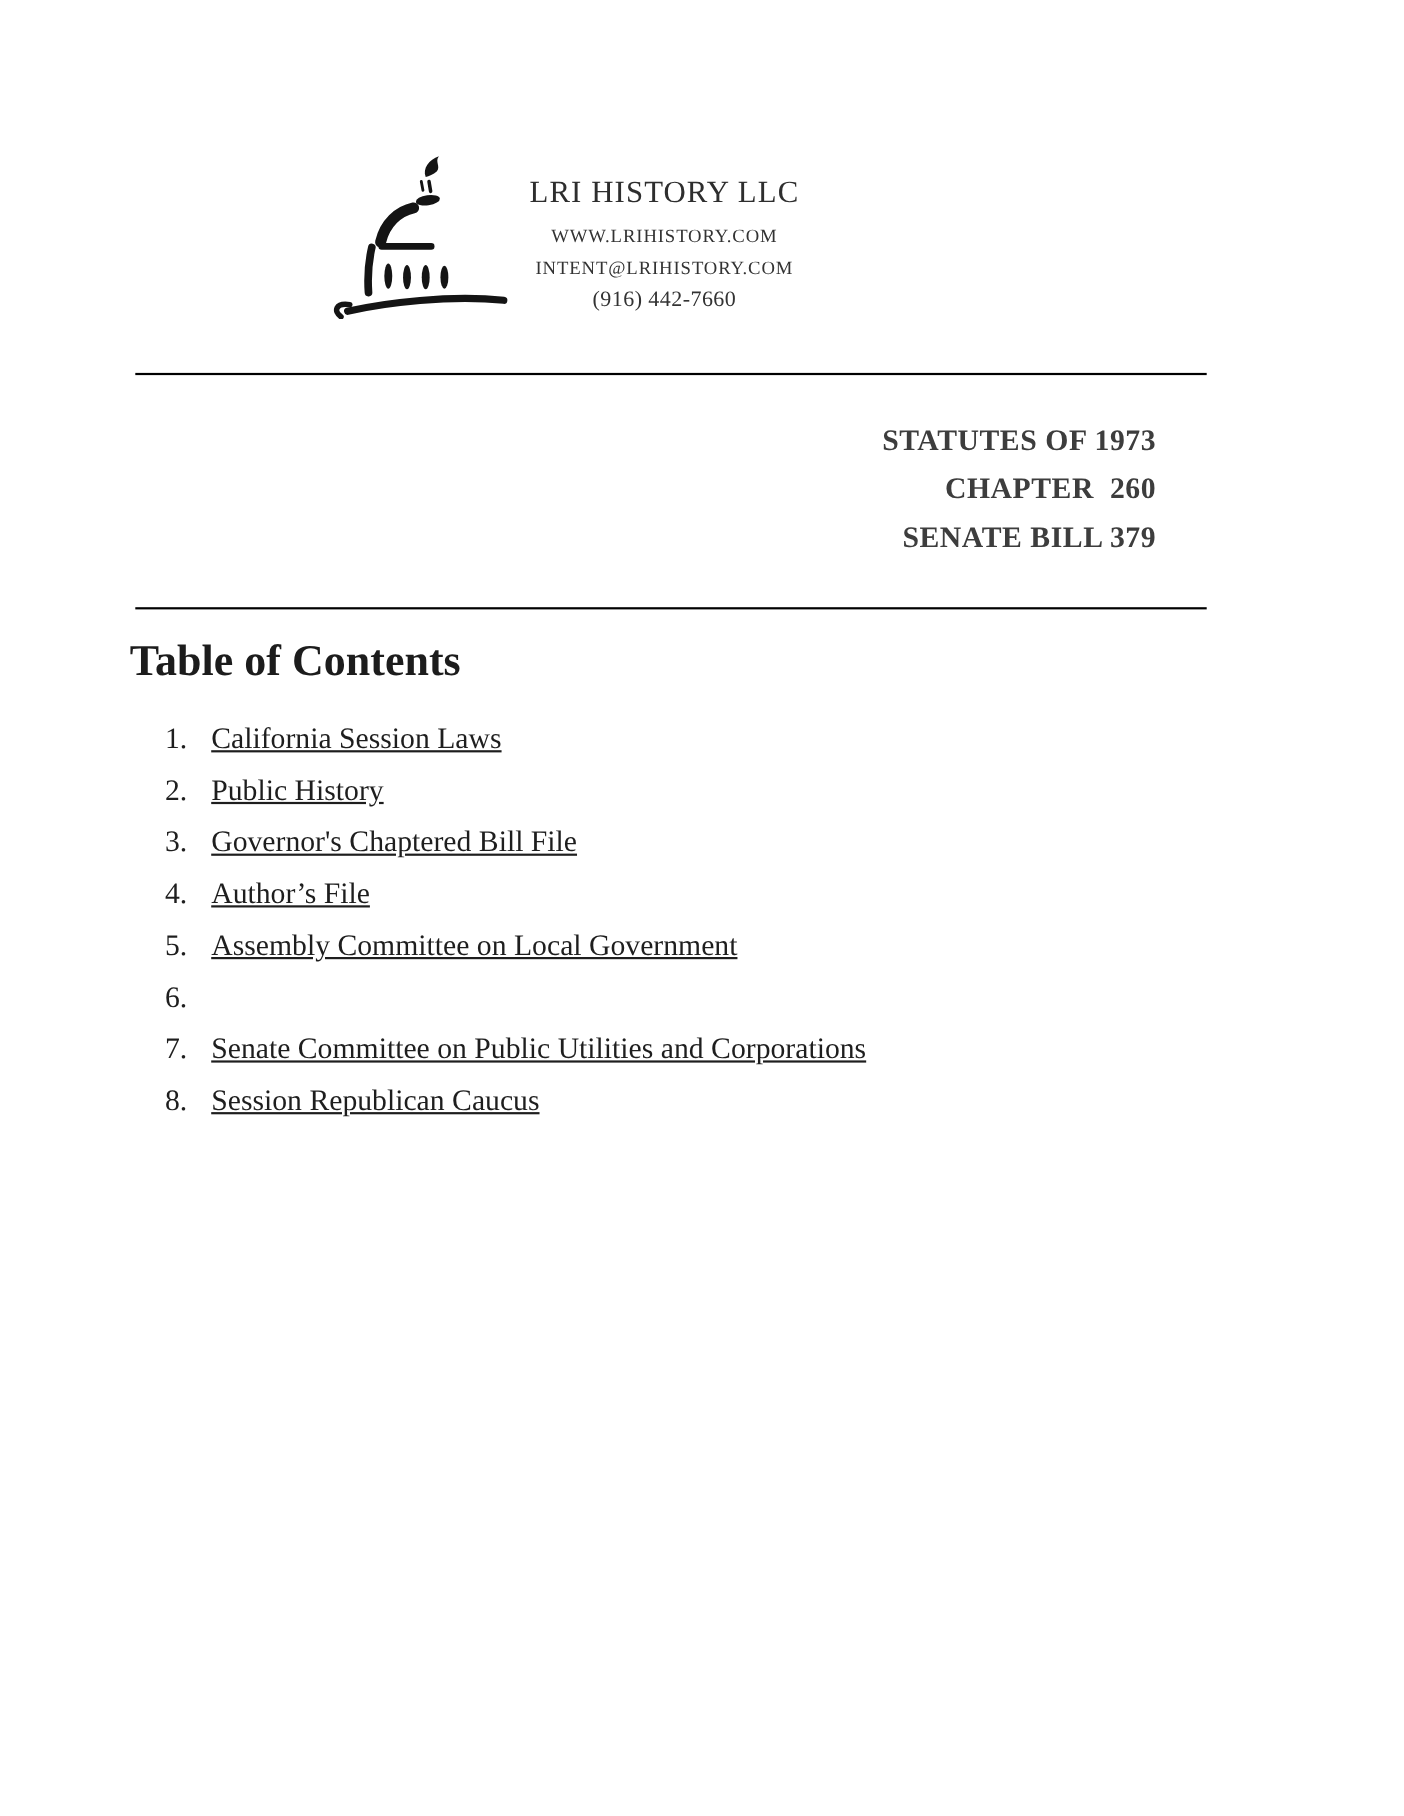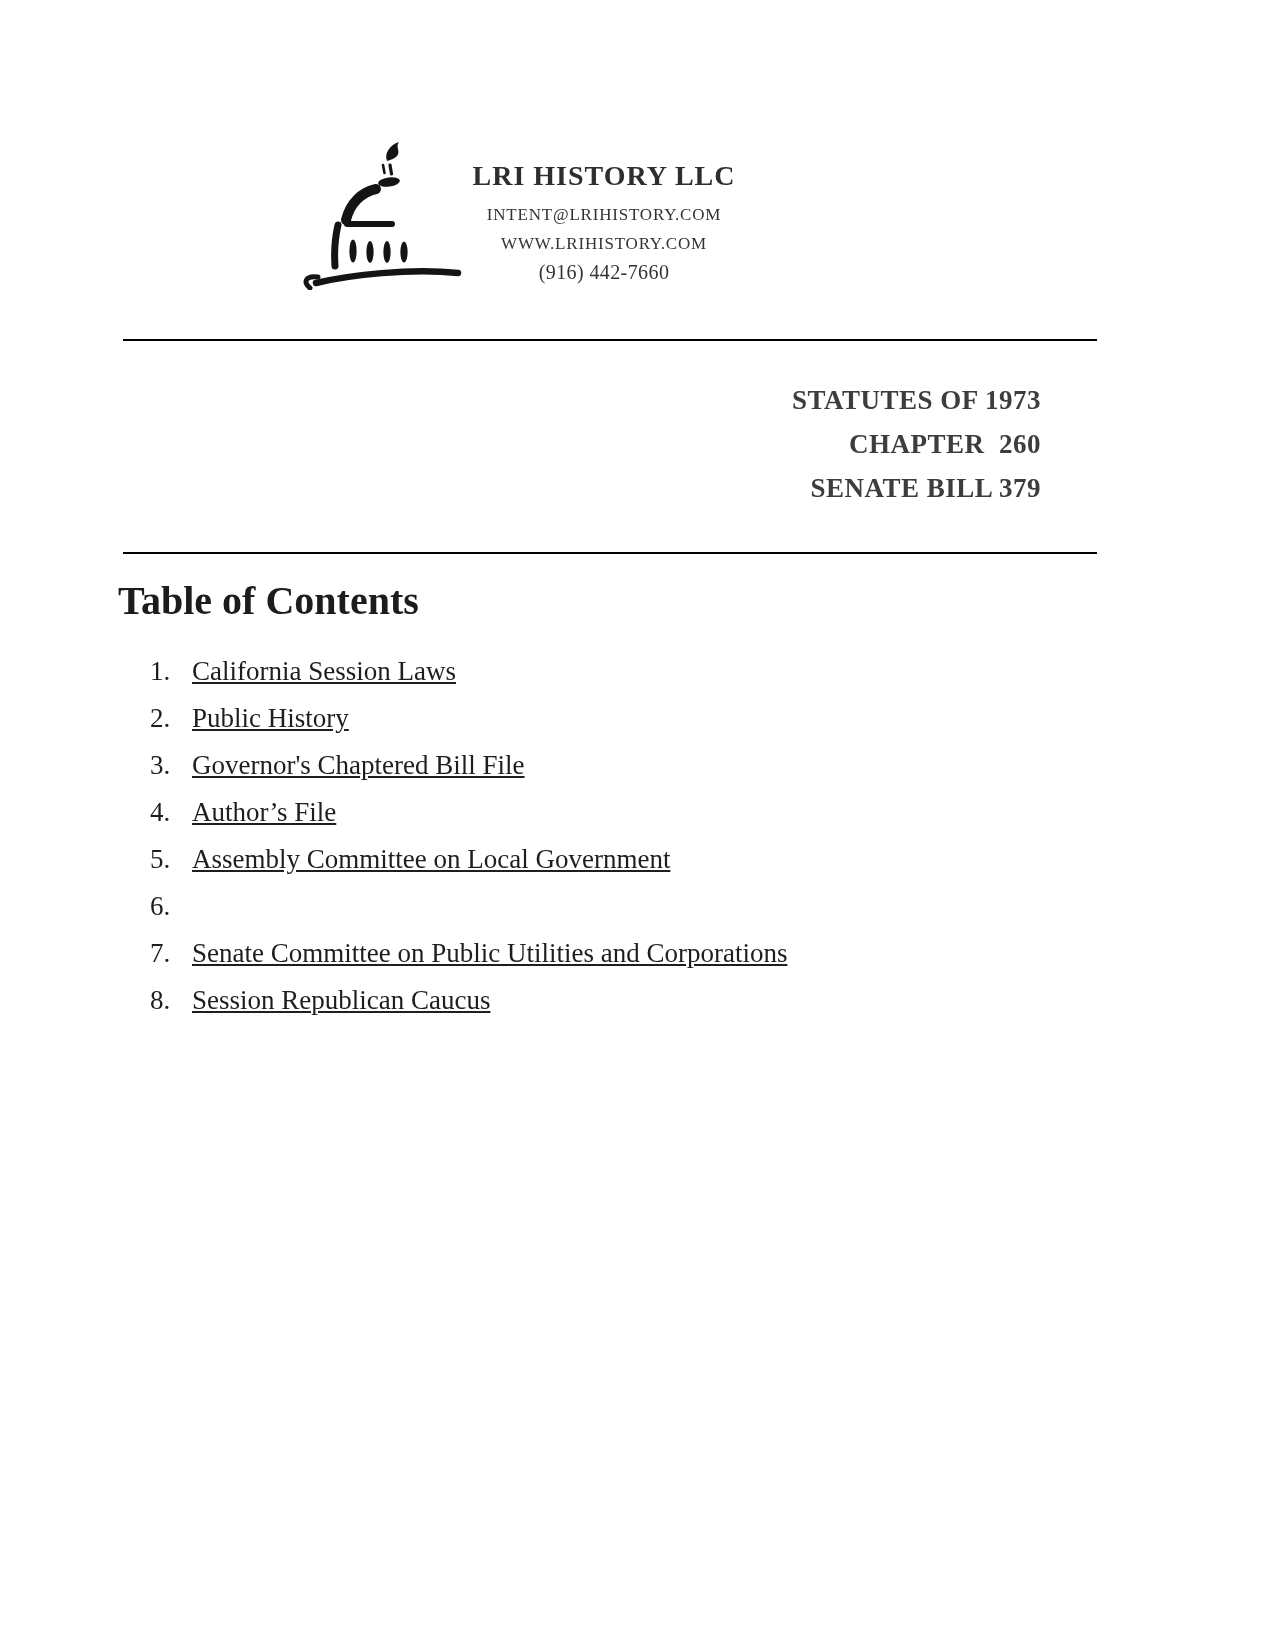--- a/index.html
+++ b/index.html
@@ -31,21 +31,20 @@
     top: 158px;
     width: 340px;
     text-align: center;
   }
   .company-name {
     font-size: 28px;
     line-height: 36px;
     letter-spacing: 1px;
     color: #2e2e2e;
     white-space: nowrap;
-    font-weight: bold;
   }
   .contact-block {
     margin-top: 6px;
   }
   .contact-line {
     font-size: 17px;
     line-height: 29px;
     letter-spacing: 0.8px;
     color: #333333;
     white-space: nowrap;
@@ -63,21 +62,21 @@
     height: 2px;
     background: #000000;
   }
   .rule-top { top: 339px; }
   .rule-bottom { top: 552px; }
 
   
   .title-block {
     position: absolute;
     top: 378px;
-    right: 235px;
+    right: 225px;
     text-align: right;
   }
   .title-line {
     font-size: 27px;
     line-height: 44px;
     font-weight: bold;
     letter-spacing: 0.5px;
     color: #3d3d3d;
     white-space: pre; 
   }
@@ -140,22 +139,22 @@
     <ellipse cx="97" cy="122" rx="3.6" ry="11" fill="#141414"></ellipse>
     <ellipse cx="114" cy="122" rx="3.6" ry="10.5" fill="#141414"></ellipse>
 
     <path d="M20,158 C13,153 15,145 28,147" stroke="#141414" stroke-width="5" stroke-linecap="round" fill="none"></path>
     <path d="M26,153 C60,145 120,138 168,143" stroke="#141414" stroke-width="6.5" stroke-linecap="round" fill="none"></path>
   </svg>
 
   <div class="header-text">
     <div class="company-name">LRI HISTORY LLC</div>
     <div class="contact-block">
+      <div class="contact-line">WWW.LRIHISTORY.COM</div>
       <div class="contact-line">INTENT@LRIHISTORY.COM</div>
-      <div class="contact-line">WWW.LRIHISTORY.COM</div>
       <div class="contact-line phone">(916) 442-7660</div>
     </div>
   </div>
 
   <div class="rule rule-top"></div>
 
   <div class="title-block">
     <div class="title-line">STATUTES OF 1973</div>
     <div class="title-line">CHAPTER  260</div>
     <div class="title-line">SENATE BILL 379</div>

